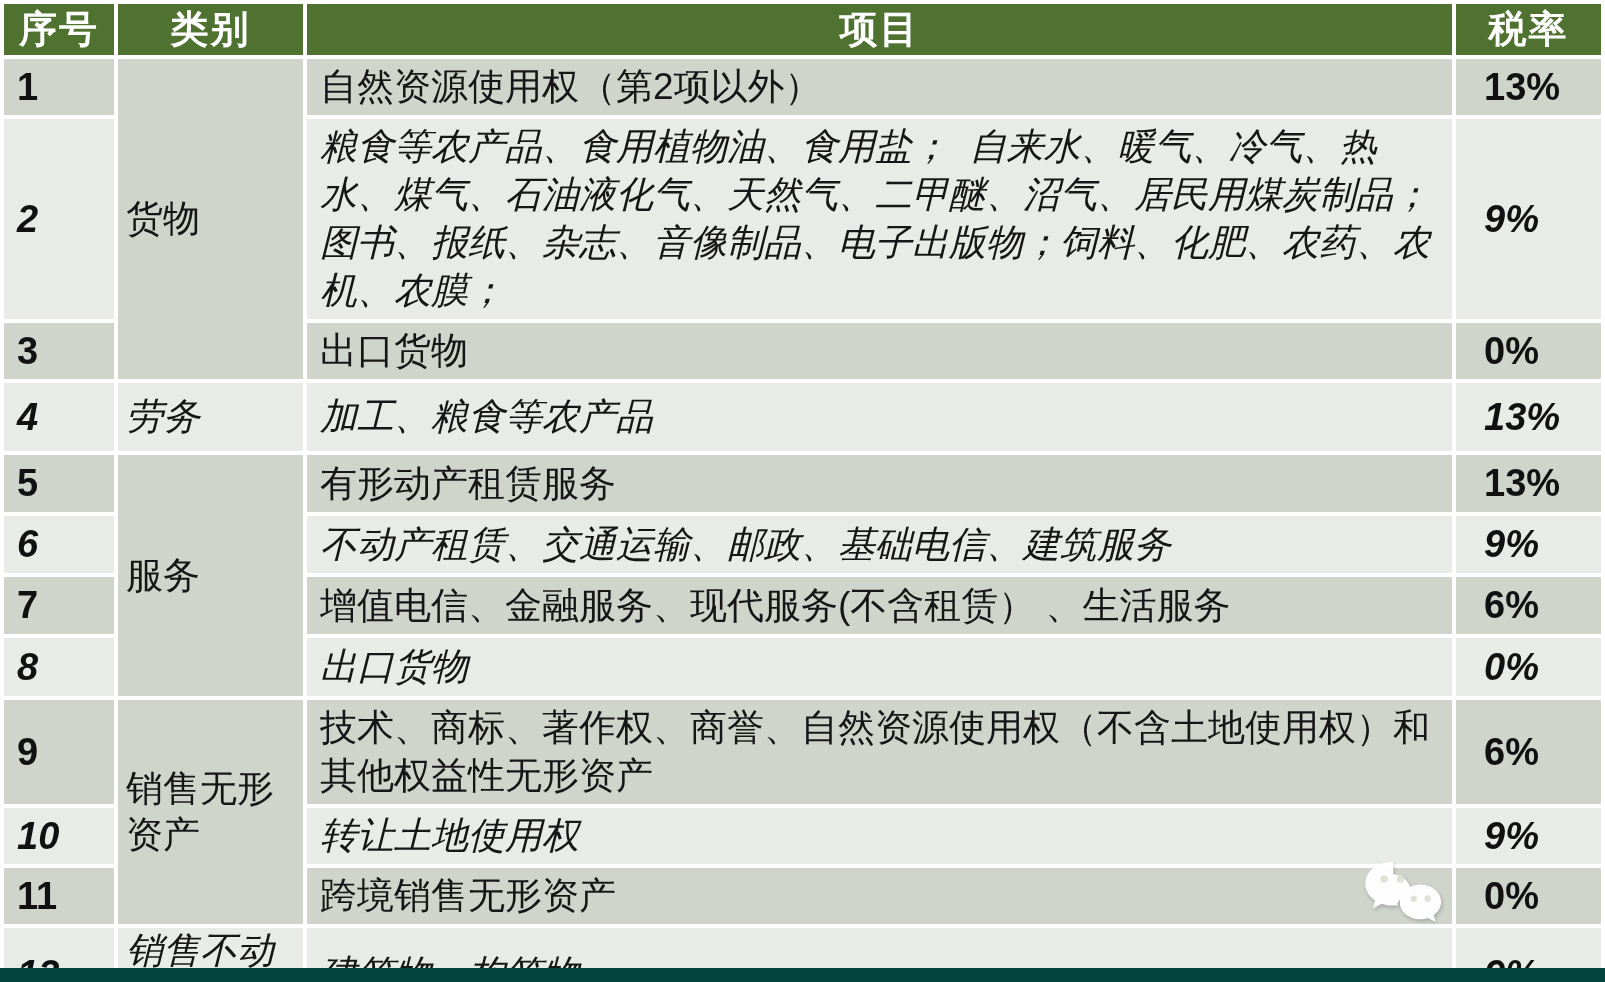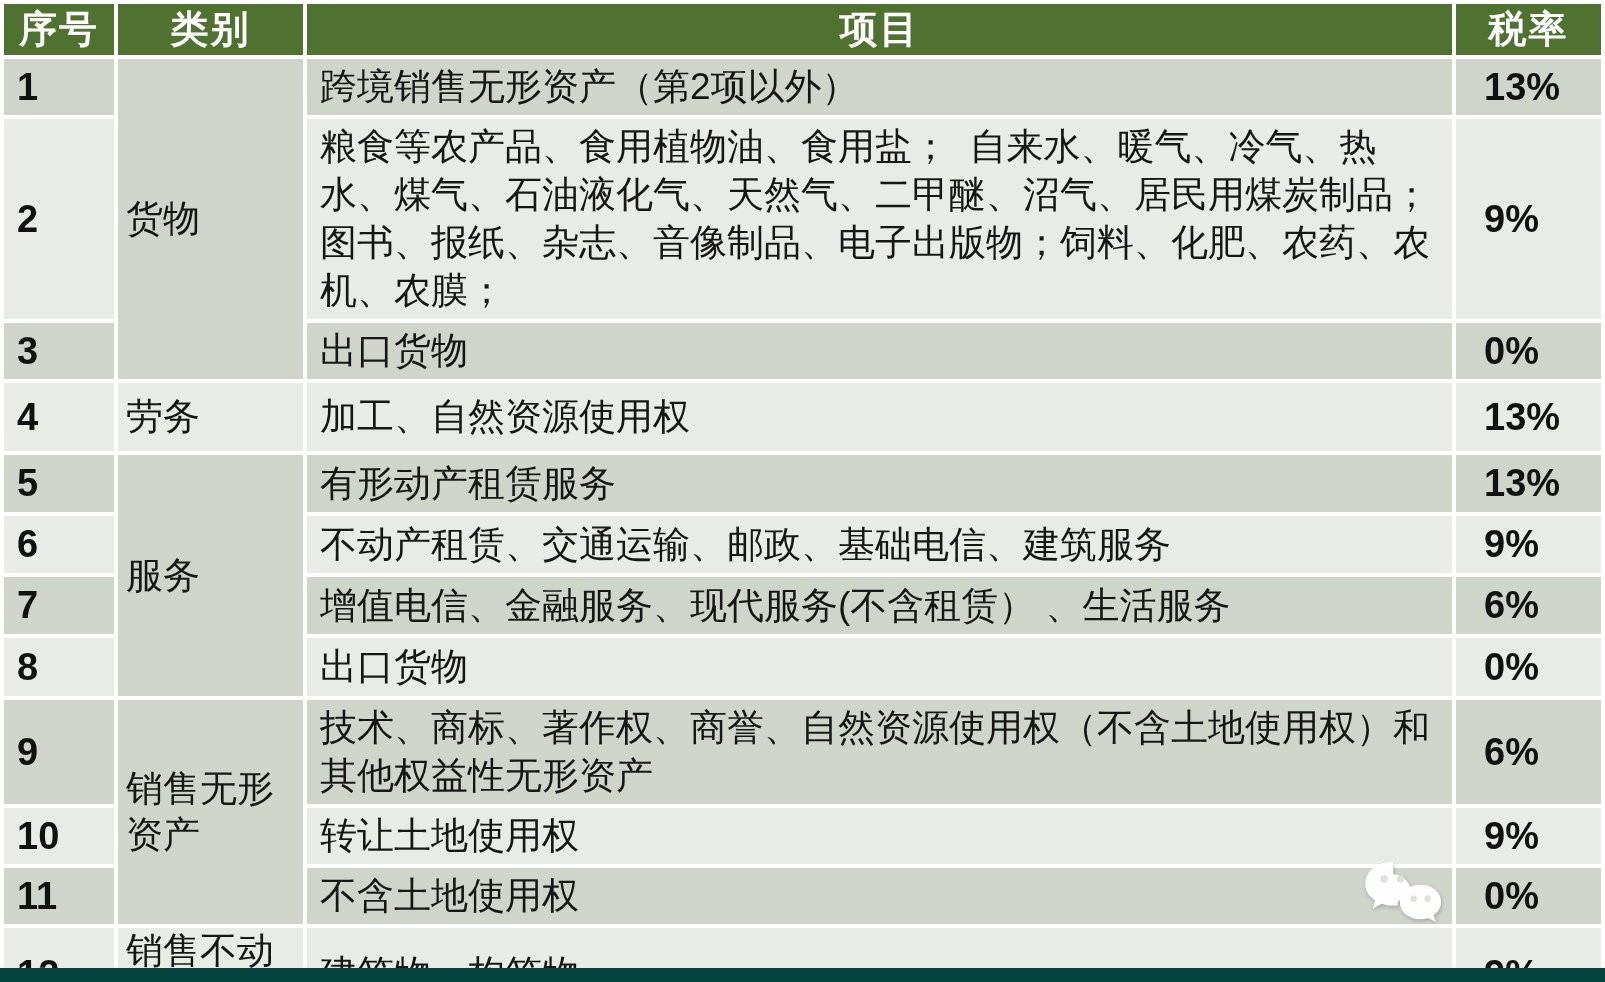--- a/index.html
+++ b/index.html
@@ -30,21 +30,21 @@
     padding:0;
     letter-spacing:2px;
   }
   td{
     font-size:37px;
     color:#161616;
     vertical-align:middle;
     padding:0;
   }
   td.band-dark{background:#d0d5cc;}
-  td.band-light{background:#e9ebe6;}
+  td.band-light{background:#e9ebe6;font-style:italic;}
   td.num{
     font-weight:bold;color:#111;
     text-align:left;padding-left:13px;font-size:38px;
   }
   td.cat{
     text-align:left;
     line-height:46px;
     padding:0 8px;
   }
   td.item{
@@ -107,37 +107,37 @@
       <th>序号</th>
       <th>类别</th>
       <th>项目</th>
       <th>税率</th>
     </tr>
   </thead>
   <tbody>
       <tr>
         <td class="num band-dark">1</td>
         <td class="cat band-dark" rowspan="3">货物</td>
-        <td class="item band-dark">跨境销售无形资产（第2项以外）</td>
+        <td class="item band-dark">自然资源使用权（第2项以外）</td>
         <td class="rate band-dark">13%</td>
       </tr>
       <tr>
         <td class="num band-light">2</td>
         <td class="item band-light">粮食等农产品、食用植物油、食用盐；  自来水、暖气、冷气、热水、煤气、石油液化气、天然气、二甲醚、沼气、居民用煤炭制品；图书、报纸、杂志、音像制品、电子出版物；饲料、化肥、农药、农机、农膜；</td>
         <td class="rate band-light">9%</td>
       </tr>
       <tr>
         <td class="num band-dark">3</td>
         <td class="item band-dark">出口货物</td>
         <td class="rate band-dark">0%</td>
       </tr>
       <tr>
         <td class="num band-light">4</td>
         <td class="cat band-light" rowspan="1">劳务</td>
-        <td class="item band-light">加工、自然资源使用权</td>
+        <td class="item band-light">加工、粮食等农产品</td>
         <td class="rate band-light">13%</td>
       </tr>
       <tr>
         <td class="num band-dark">5</td>
         <td class="cat band-dark" rowspan="4">服务</td>
         <td class="item band-dark">有形动产租赁服务</td>
         <td class="rate band-dark">13%</td>
       </tr>
       <tr>
         <td class="num band-light">6</td>
@@ -160,21 +160,21 @@
         <td class="item band-dark">技术、商标、著作权、商誉、自然资源使用权（不含土地使用权）和其他权益性无形资产</td>
         <td class="rate band-dark">6%</td>
       </tr>
       <tr>
         <td class="num band-light">10</td>
         <td class="item band-light">转让土地使用权</td>
         <td class="rate band-light">9%</td>
       </tr>
       <tr>
         <td class="num band-dark">11</td>
-        <td class="item band-dark">不含土地使用权</td>
+        <td class="item band-dark">跨境销售无形资产</td>
         <td class="rate band-dark">0%</td>
       </tr>
       <tr>
         <td class="num band-light">12</td>
         <td class="cat band-light" rowspan="1">销售不动产</td>
         <td class="item band-light">建筑物、构筑物</td>
         <td class="rate band-light">9%</td>
       </tr>
     </tbody>
 </table>

